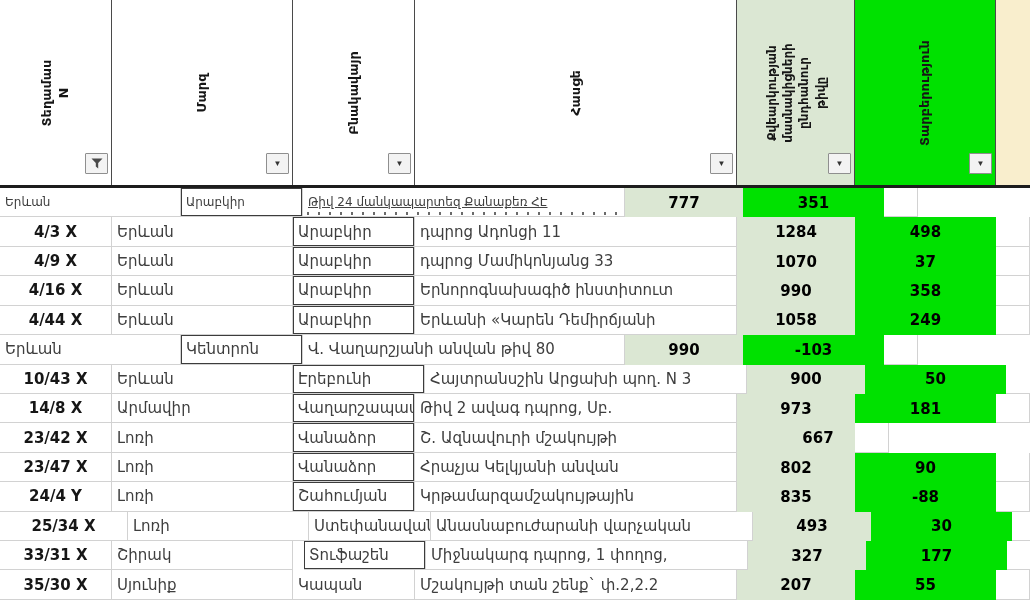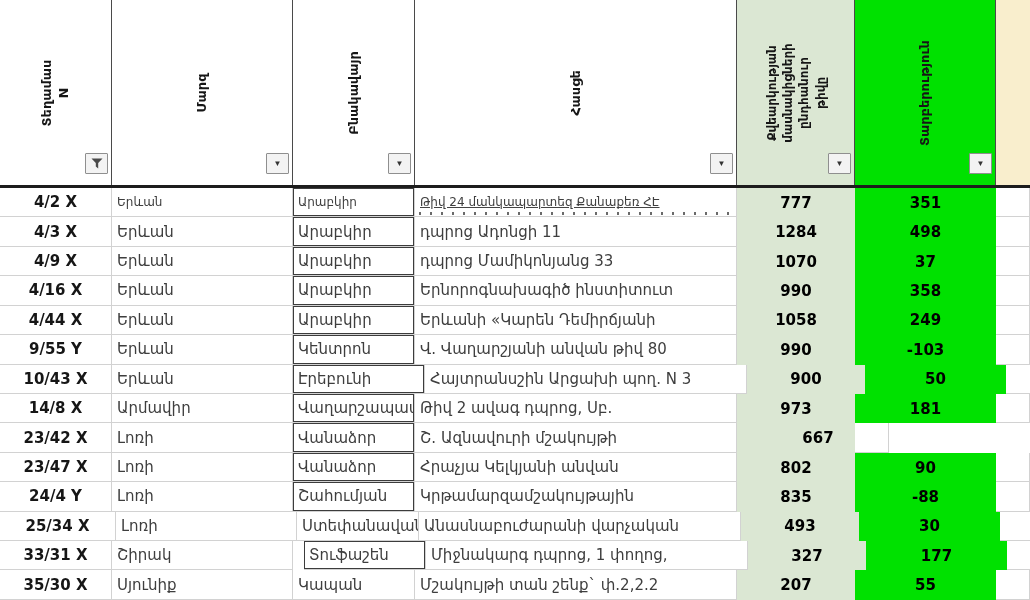--- a/index.html
+++ b/index.html
@@ -91,23 +91,20 @@
       <div class="hcell" style="width: 141px; background: rgb(0, 225, 0);">
         <div class="rot">Տարբերություն</div>
         <button class="ddbtn">
           <span class="chev">▼</span>
         </button>
       </div>
       <div class="hcell" style="width: 34px; background: rgb(249, 238, 205);"></div>
     </div>
   <div id="tbody">
       <div class="row small">
-        <div class="cell c-precinct" style="width: 112px;">
-          <span>4/2 X</span>
-        </div>
         <div class="cell c-region" style="width: 181px;">
           <span>Երևան</span>
         </div>
         <div class="cell c-settlement boxed" style="width: 122px;">
           <span>Արաբկիր</span>
         </div>
         <div class="cell c-address" style="width: 322px;">
           <span class="u-line">Թիվ 24 մանկապարտեզ Քանաքեռ ՀԷ</span>
           <div class="ticks"></div>
         </div>
@@ -197,23 +194,20 @@
         </div>
         <div class="cell c-total" style="width: 118px; background: rgb(219, 231, 211);">
           <span>1058</span>
         </div>
         <div class="cell c-diff" style="width: 141px; background: rgb(0, 225, 0);">
           <span>249</span>
         </div>
         <div class="cell c-extra" style="width: 34px;"></div>
       </div>
       <div class="row">
-        <div class="cell c-precinct" style="width: 112px;">
-          <span>9/55 Y</span>
-        </div>
         <div class="cell c-region" style="width: 181px;">
           <span>Երևան</span>
         </div>
         <div class="cell c-settlement boxed" style="width: 122px;">
           <span>Կենտրոն</span>
         </div>
         <div class="cell c-address" style="width: 322px;">
           <span>Վ. Վաղարշյանի անվան թիվ 80</span>
         </div>
         <div class="cell c-total" style="width: 118px; background: rgb(219, 231, 211);">
@@ -320,21 +314,21 @@
         </div>
         <div class="cell c-total" style="width: 118px; background: rgb(219, 231, 211);">
           <span>835</span>
         </div>
         <div class="cell c-diff" style="width: 141px; background: rgb(0, 225, 0);">
           <span>-88</span>
         </div>
         <div class="cell c-extra" style="width: 34px;"></div>
       </div>
       <div class="row">
-        <div class="cell c-precinct" style="width: 116px;">
+        <div class="cell c-precinct" style="width: 128px;">
           <span>25/34 X</span>
         </div>
         <div class="cell c-region" style="width: 181px;">
           <span>Լոռի</span>
         </div>
         <div class="cell c-settlement" style="width: 122px;">
           <span>Ստեփանավան</span>
         </div>
         <div class="cell c-address" style="width: 322px;">
           <span>Անասնաբուժարանի վարչական</span>

